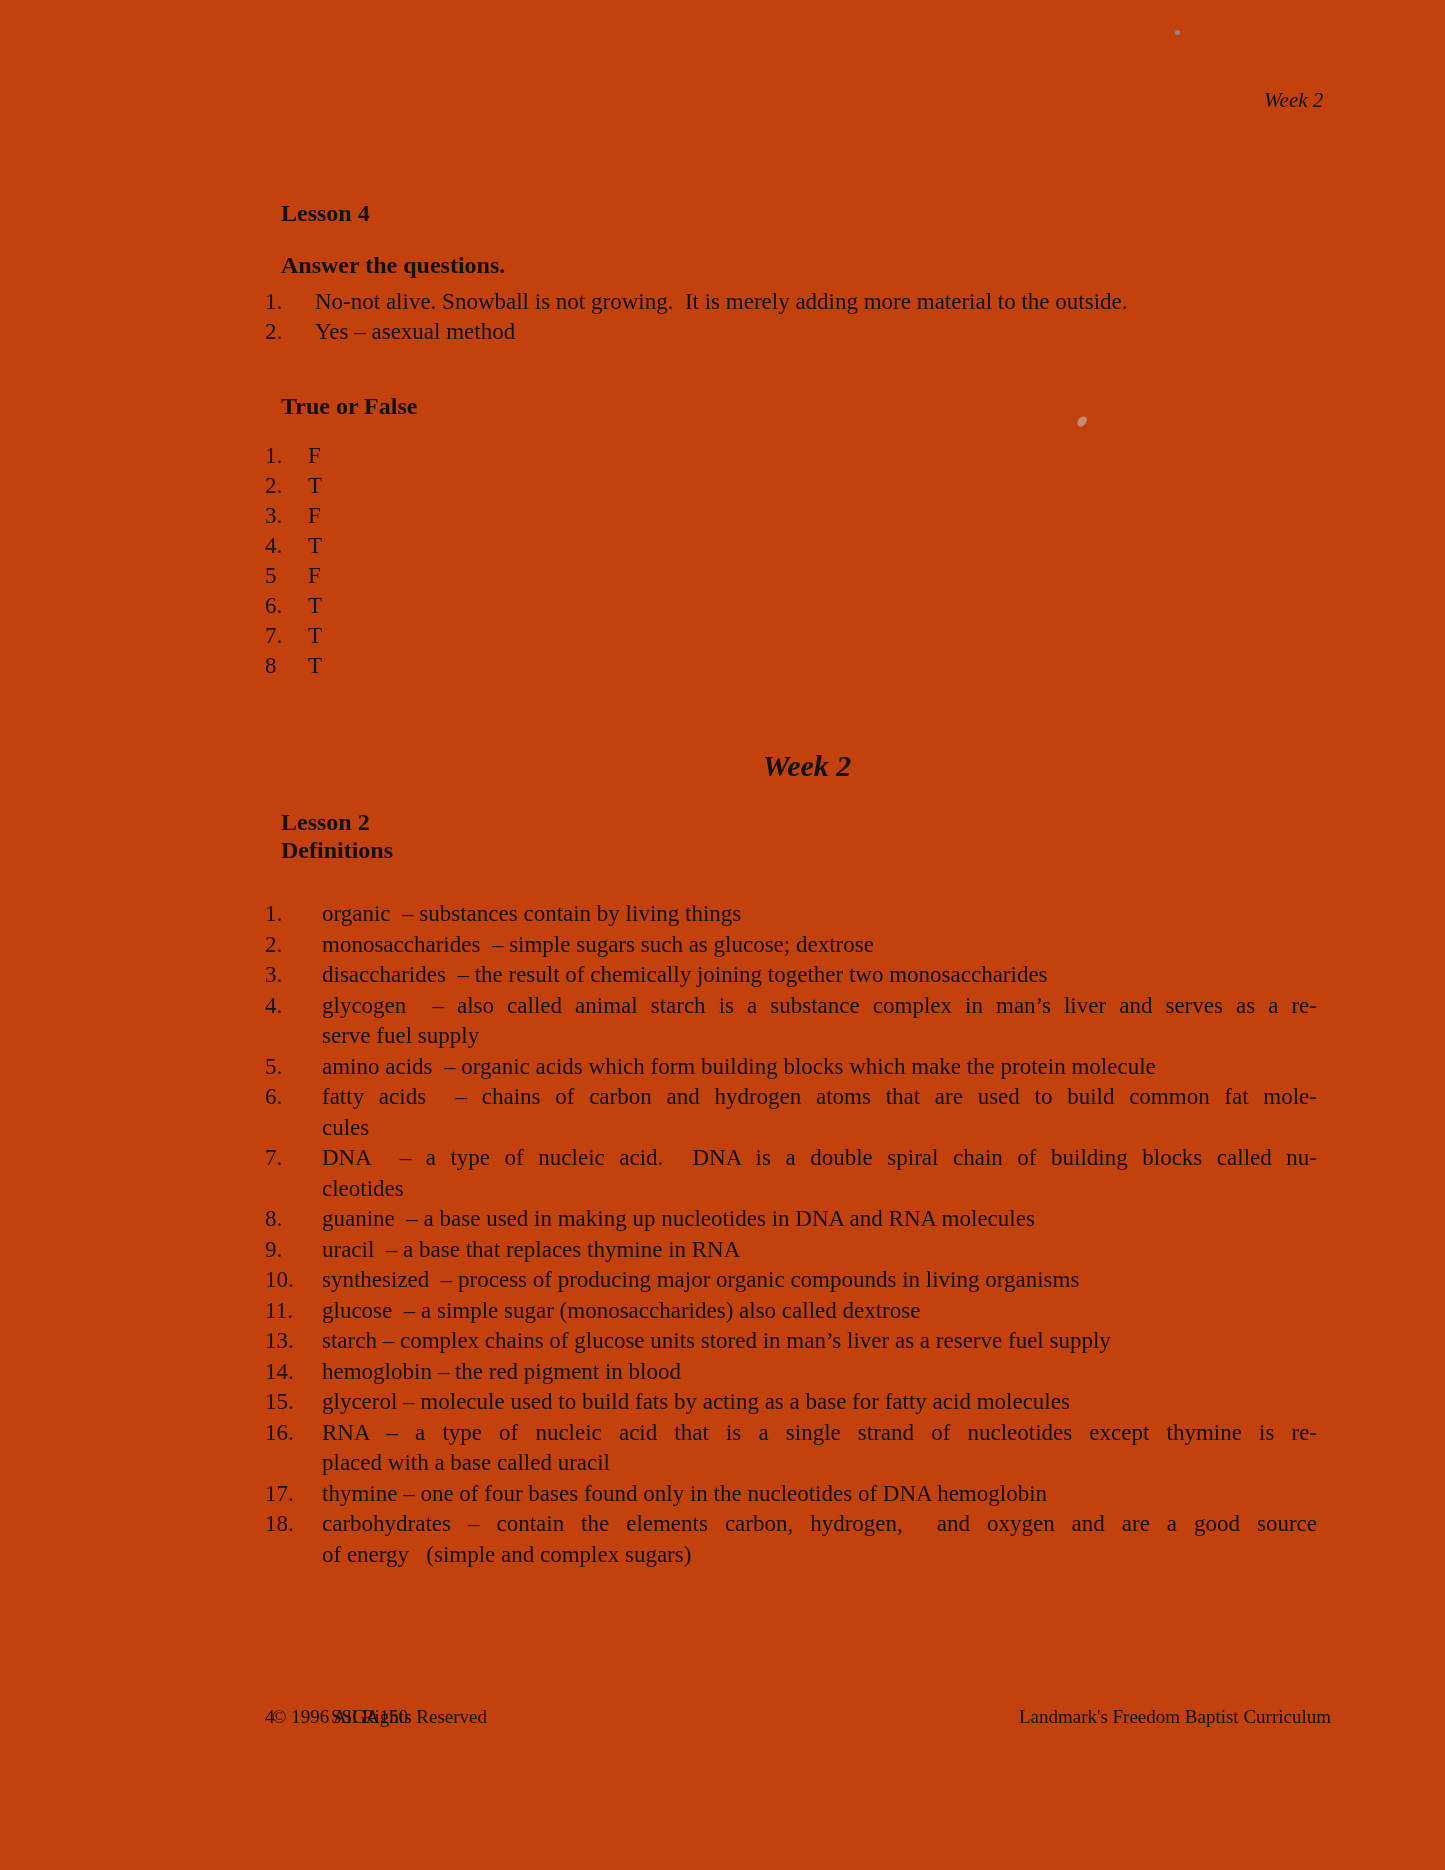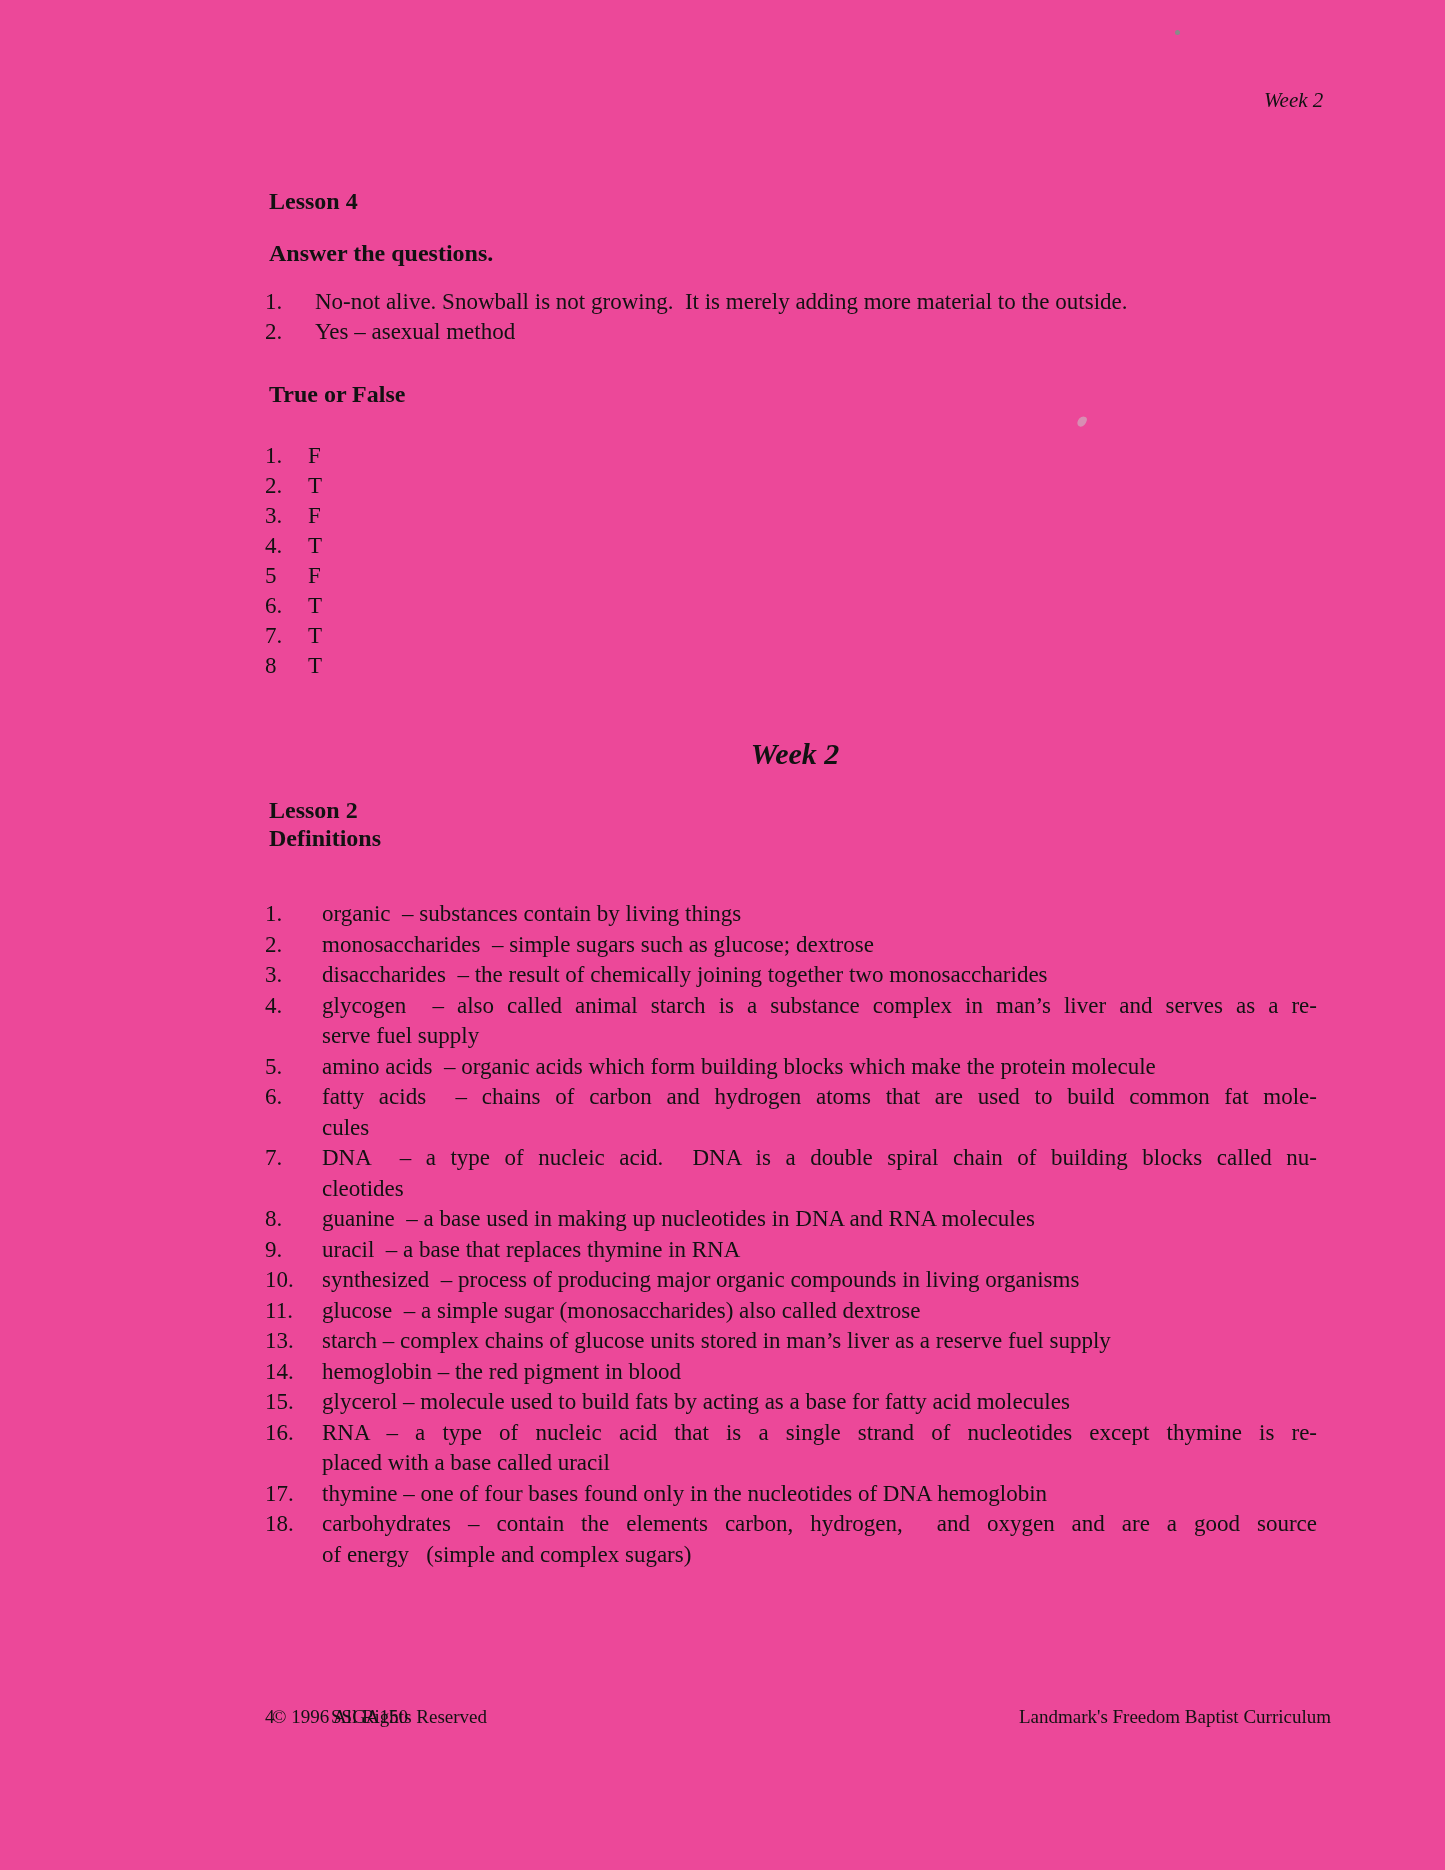--- a/index.html
+++ b/index.html
@@ -1,36 +1,36 @@
 <!DOCTYPE html>
 <html><head>
 <meta charset="utf-8">
 <title>Scanned Answer Key Page</title>
 <style>
   html,body { margin:0; padding:0; background:#ffffff; }
   .page {
     position:relative;
     width:1445px; height:1870px;
-    background:#ec4899;
+    background:#c2410c;
     font-family:"Liberation Serif","DejaVu Serif",serif;
     color:#121212;
     overflow:hidden;
   }
   
   .running-head {
     position:absolute; top:88px; left:1264px;
     font-style:italic; font-size:21px;
   }
   
   .dot1 { position:absolute; left:1175px; top:30px; width:5px; height:5px;
           background:#8a8a8a; border-radius:50%; }
   .dot2 { position:absolute; left:1078px; top:416px; width:8px; height:11px;
           background:#c9c9c9; border-radius:60% 40% 55% 45%; opacity:.55;
           transform:rotate(28deg); }
-  h1,h2,h3 { margin:4px; padding:0; font-weight:bold; }
+  h1,h2,h3 { margin:16px; padding:0; font-weight:bold; }
   .h-block { position:absolute; left:265px; font-size:24px; }
   .lesson4-h     { top:184px; }
   .answer-h      { top:236px;text-align:right; }
   .tf-h          { top:377px; }
   .lesson2-h     { top:793px; }
   .definitions-h { top:821px; }
   .week2-center {
     position:absolute; top:733px; left:265px; width:1052px;
     text-align:center; font-size:30px; font-weight:bold; font-style:italic;
   }

